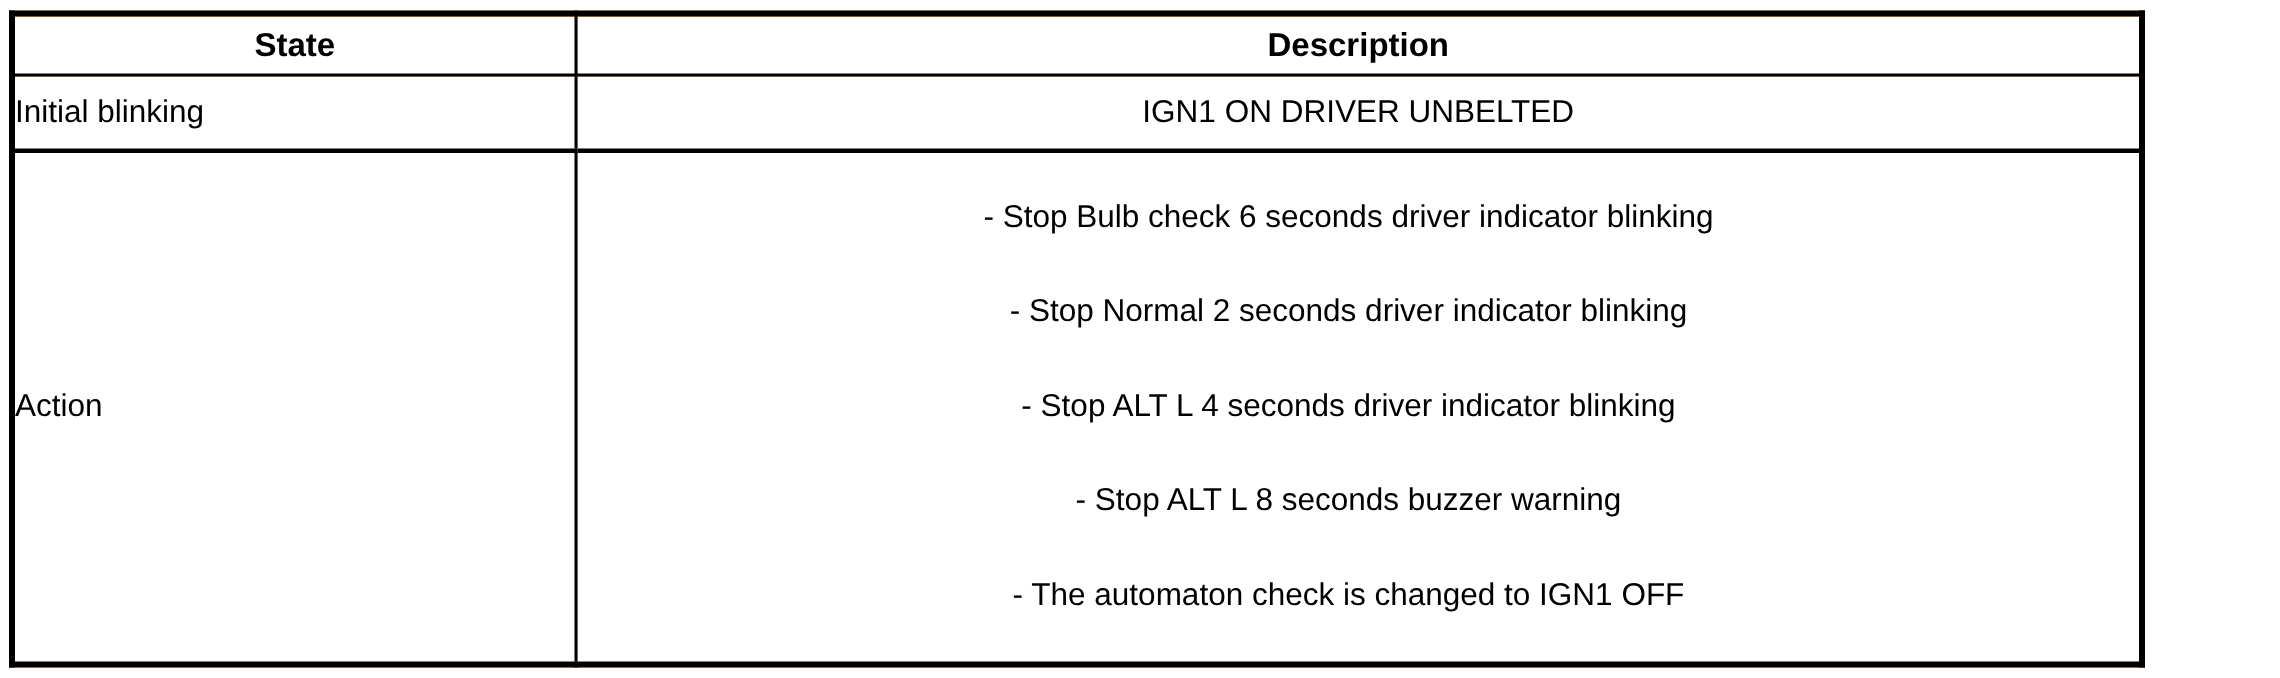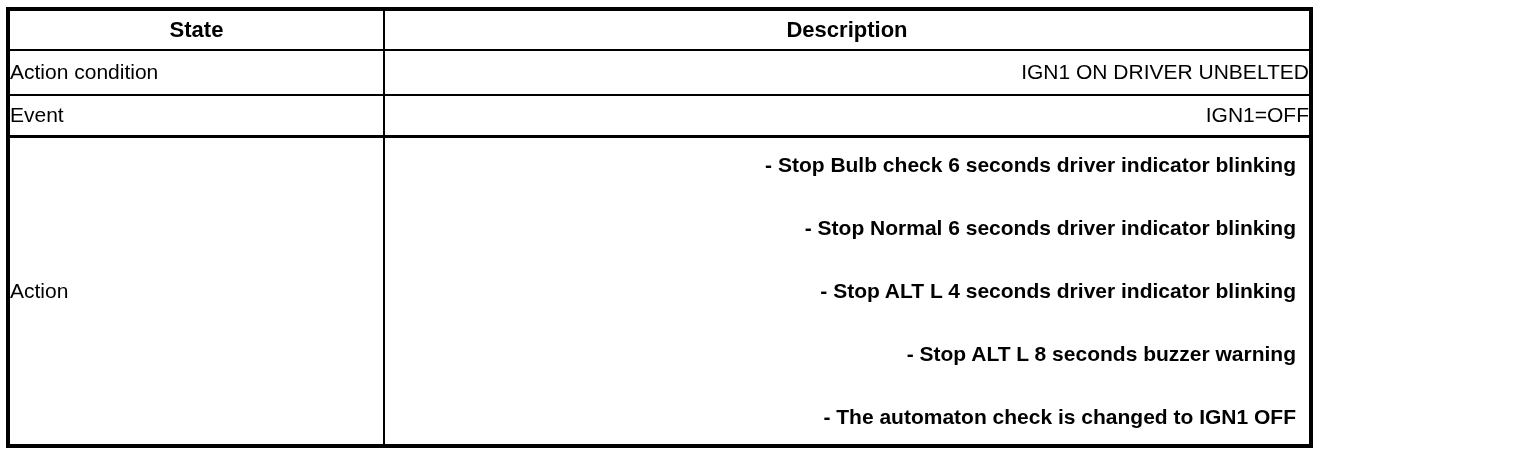--- a/index.html
+++ b/index.html
@@ -15,21 +15,21 @@
   .page {
     position: relative;
     width: 1520px;
     height: 452px;
     background: #ffffff;
   }
   table.spec-table {
     position: absolute;
     left: 6px;
     top: 7px;
-    width: 1307px;
+    width: 1424px;
     height: 438px;
     border-collapse: collapse;
     table-layout: fixed;
     background: #fdba74;
   }
   table.spec-table {
     border: 4px solid #000000;
   }
   .spec-table th,
   .spec-table td {
@@ -52,31 +52,30 @@
   .row-initial td { height: 43px; }
   .row-event   td { height: 39px; }
   .row-action  td { height: 306px; }
   .row-action .cell-state { border-top-width: 3px; margin-left: 28px; }
   .row-action .cell-desc  { border-top-width: 3px; }
   .cell-state {
     text-align: left;
     padding-left: 4px;
   }
   .cell-desc {
-    text-align: right;
+    text-align: center;
     padding-left: 12px;
   }
   .action-list {
     display: flex;
     flex-direction: column;
     justify-content: space-between;
     height: 278px;
     padding: 14px 13px 14px 0;
     box-sizing: content-box;
-    font-weight: bold;
   }
   .action-item {
     white-space: nowrap;
   }
 </style>
 </head>
 <body>
 
 <div class="page">
   <table class="spec-table">
@@ -85,33 +84,29 @@
       <col class="col-desc">
     </colgroup>
     <thead>
       <tr>
         <th>State</th>
         <th>Description</th>
       </tr>
     </thead>
     <tbody>
       <tr class="row-initial">
-        <td class="cell-state">Action condition</td>
+        <td class="cell-state">Initial blinking</td>
         <td class="cell-desc">IGN1 ON DRIVER UNBELTED</td>
-      </tr>
-      <tr class="row-event">
-        <td class="cell-state">Event</td>
-        <td class="cell-desc">IGN1=OFF</td>
       </tr>
       <tr class="row-action">
         <td class="cell-state">Action</td>
         <td class="cell-desc">
           <div class="action-list">
             <div class="action-item">- Stop Bulb check 6 seconds driver indicator blinking</div>
-            <div class="action-item">- Stop Normal 6 seconds driver indicator blinking</div>
+            <div class="action-item">- Stop Normal 2 seconds driver indicator blinking</div>
             <div class="action-item">- Stop ALT L 4 seconds driver indicator blinking</div>
             <div class="action-item">- Stop ALT L 8 seconds buzzer warning</div>
             <div class="action-item">- The automaton check is changed to IGN1 OFF</div>
           </div>
         </td>
       </tr>
     </tbody>
   </table>
 </div>
 

